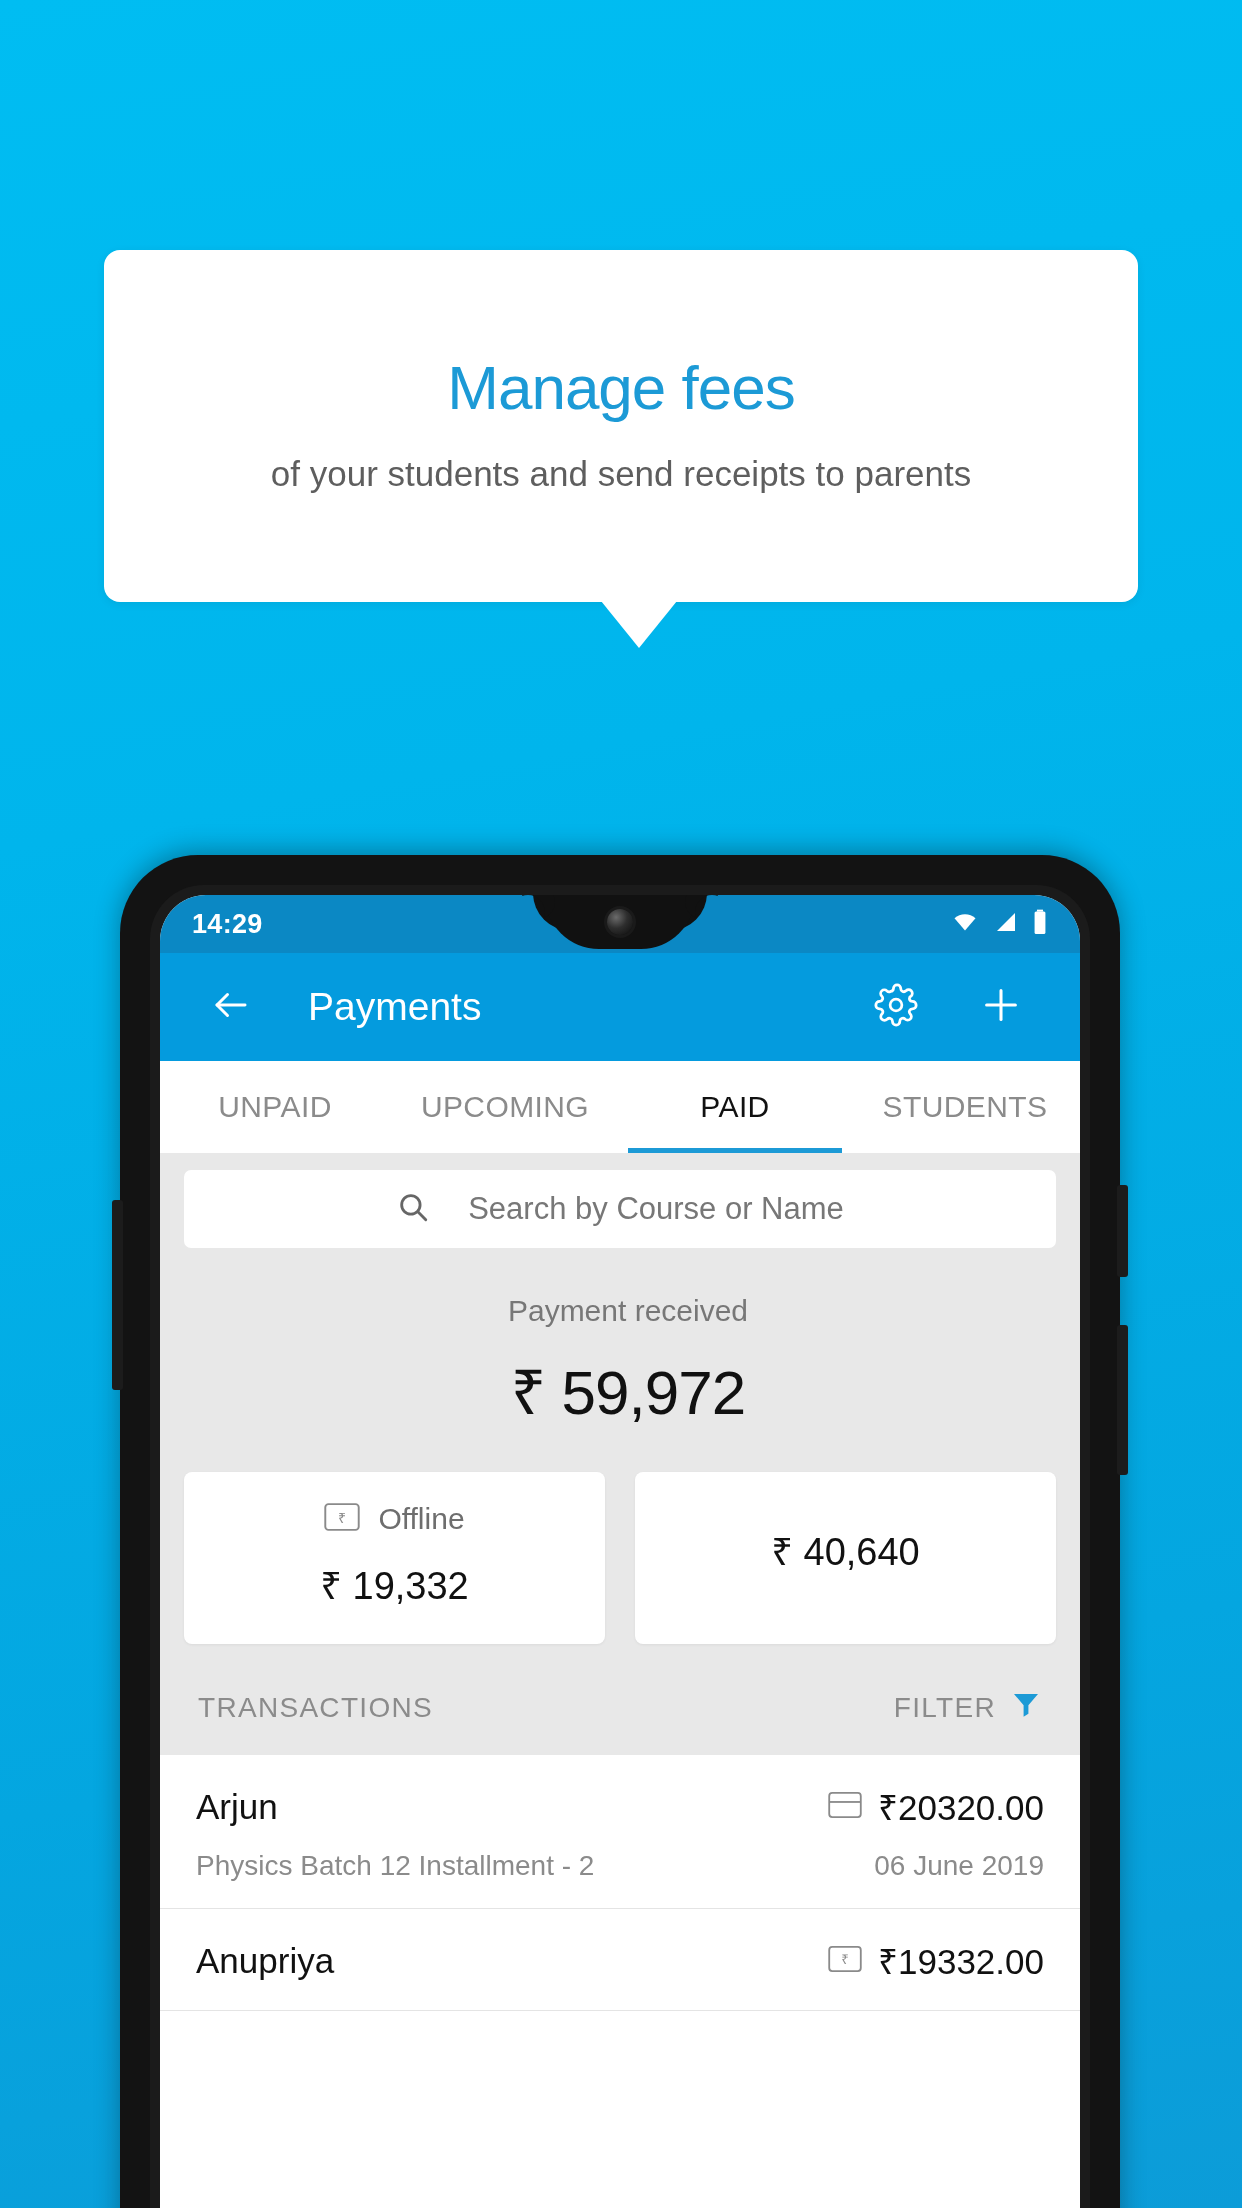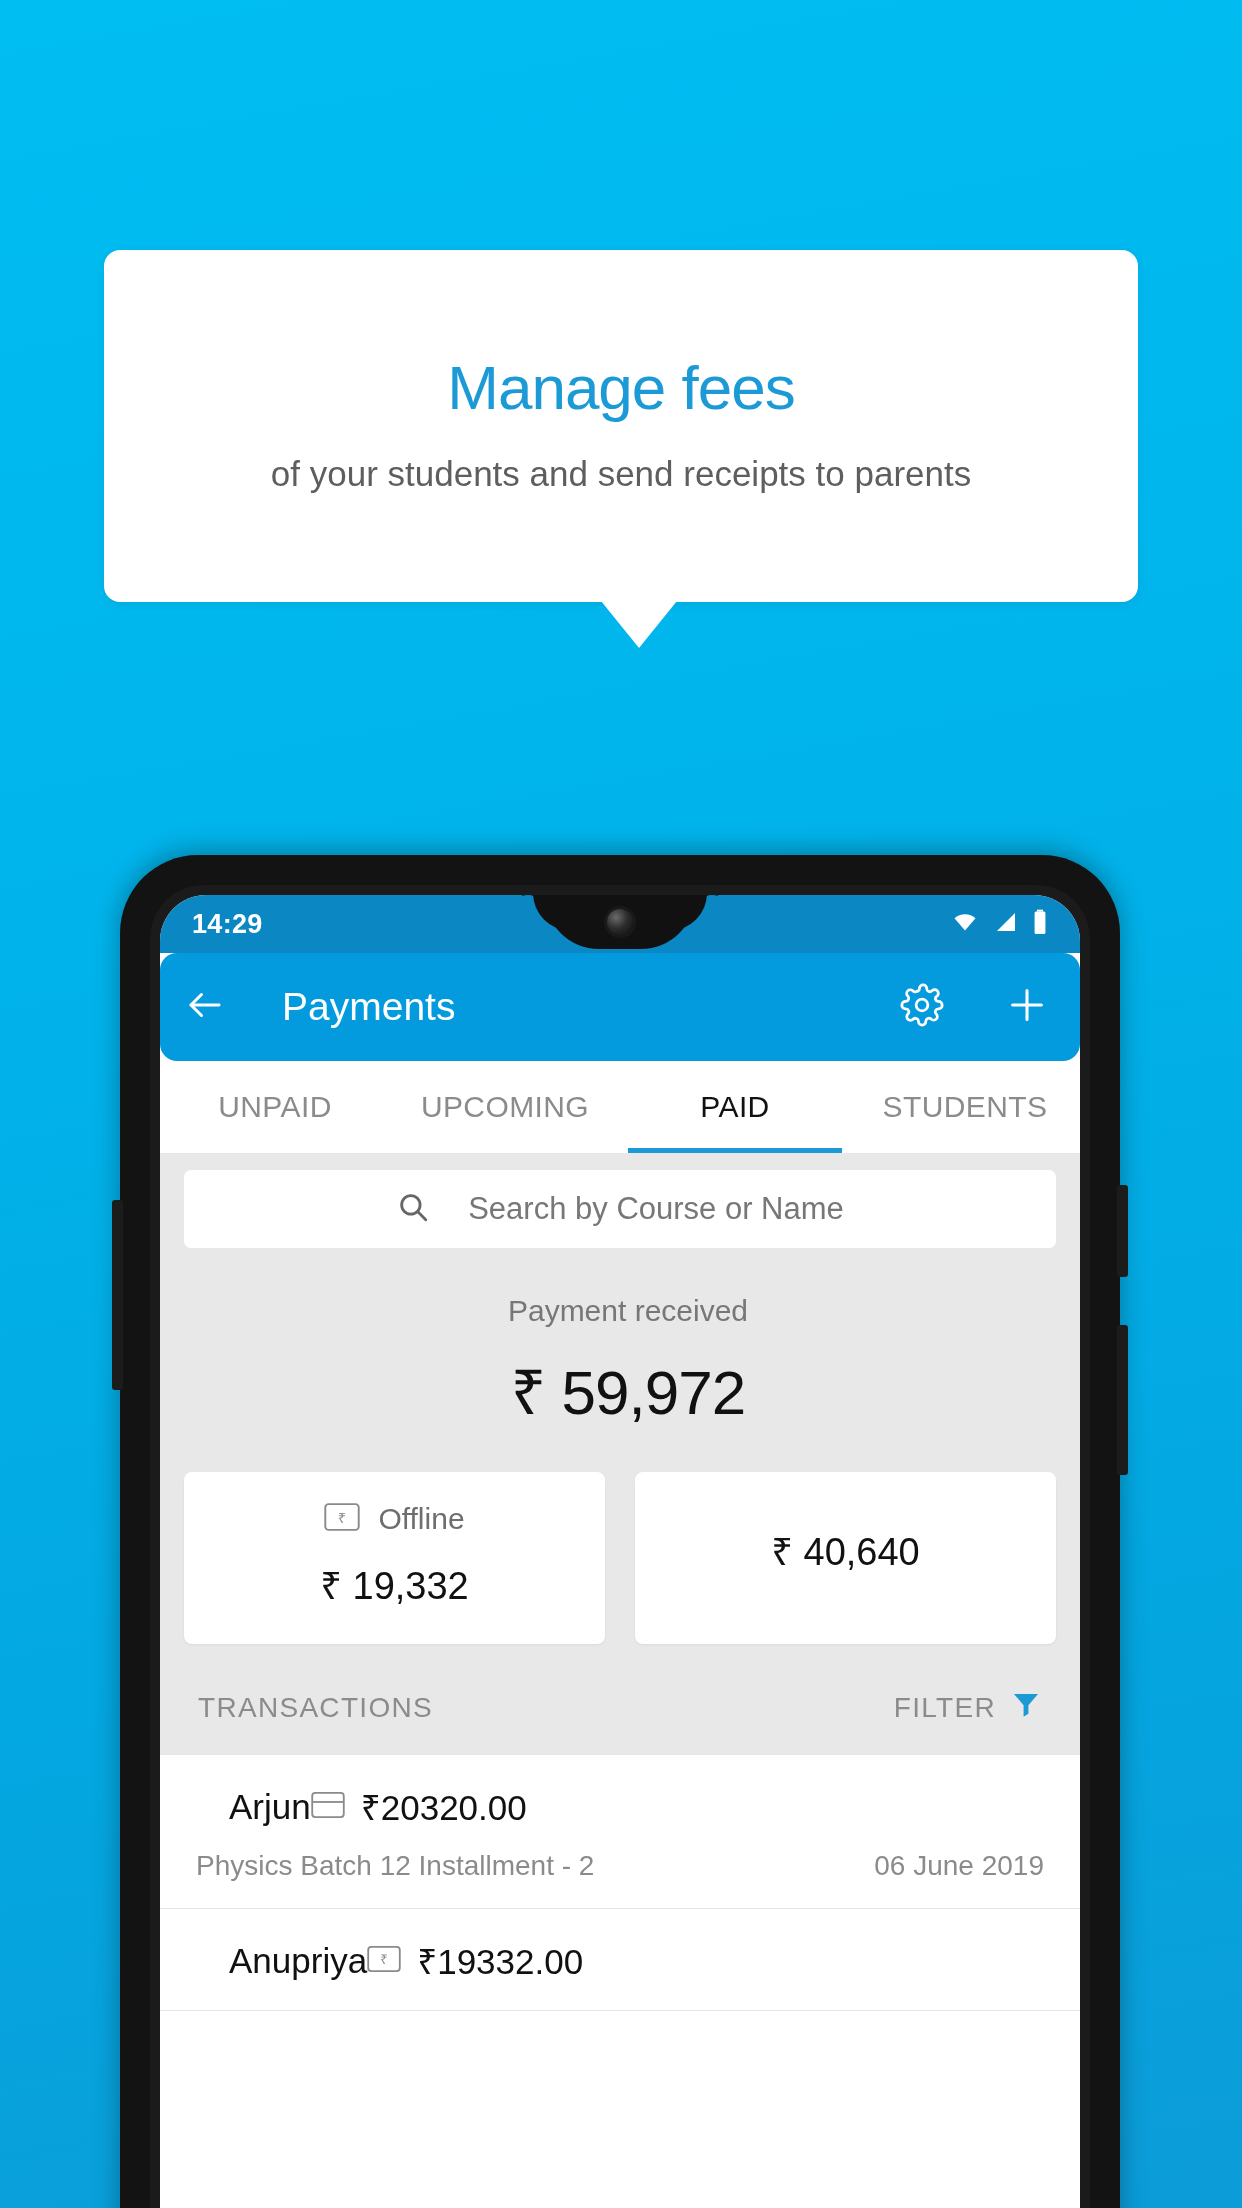--- a/index.html
+++ b/index.html
@@ -77,21 +77,21 @@
   .notch:after{right:-34px;box-shadow:-10px -10px 0 0 #111;}
   .camera{
     width:26px;height:26px;border-radius:50%;
     background:radial-gradient(circle at 35% 32%,#6b6b6b 0%,#2e2e2e 45%,#0b0b0b 100%);
     box-shadow:0 0 0 3px #1a1a1a;
   }
 
   
   .appbar{
     height:108px;background:#049BDE;display:flex;align-items:center;
-    padding:0 24px;box-sizing:border-box;gap:34px;border-radius:17px;
+    padding:0 50px;box-sizing:border-box;gap:34px;
   }
   .appbar-title{color:#fff;font-size:39px;font-weight:400;flex:1;margin-left:22px;}
 
   
   .tabs{
     height:92px;background:#fff;display:flex;align-items:stretch;
     border-bottom:1px solid #e8e8e8;
   }
   .tab{
     flex:1;display:flex;align-items:center;justify-content:center;
@@ -126,21 +126,21 @@
 
   .txhead{
     display:flex;align-items:center;justify-content:space-between;
     padding:44px 38px 28px 38px;
   }
   .txhead-left{font-size:28px;color:#8b8b8b;letter-spacing:1.3px;}
   .txhead-right{display:flex;align-items:center;gap:14px;font-size:28px;color:#8b8b8b;letter-spacing:1.3px;}
 
   .txlist{background:#fff;}
   .txrow{padding:28px 36px 26px 36px;border-bottom:1px solid #e4e4e4;}
-  .txrow-top{display:flex;align-items:center;margin-left:33px;}
+  .txrow-top{display:flex;align-items:center;justify-content:space-between;}
   .tx-name{font-size:35px;color:#111;}
   .tx-amt-wrap{display:flex;align-items:center;gap:16px;}
   .tx-amt{font-size:35px;color:#111;}
   .txrow-bot{display:flex;align-items:center;justify-content:space-between;margin-top:20px;}
   .tx-desc{font-size:28px;color:#8b8b8b;}
   .tx-date{font-size:28px;color:#8b8b8b;}
 </style>
 </head>
 <body>
 

